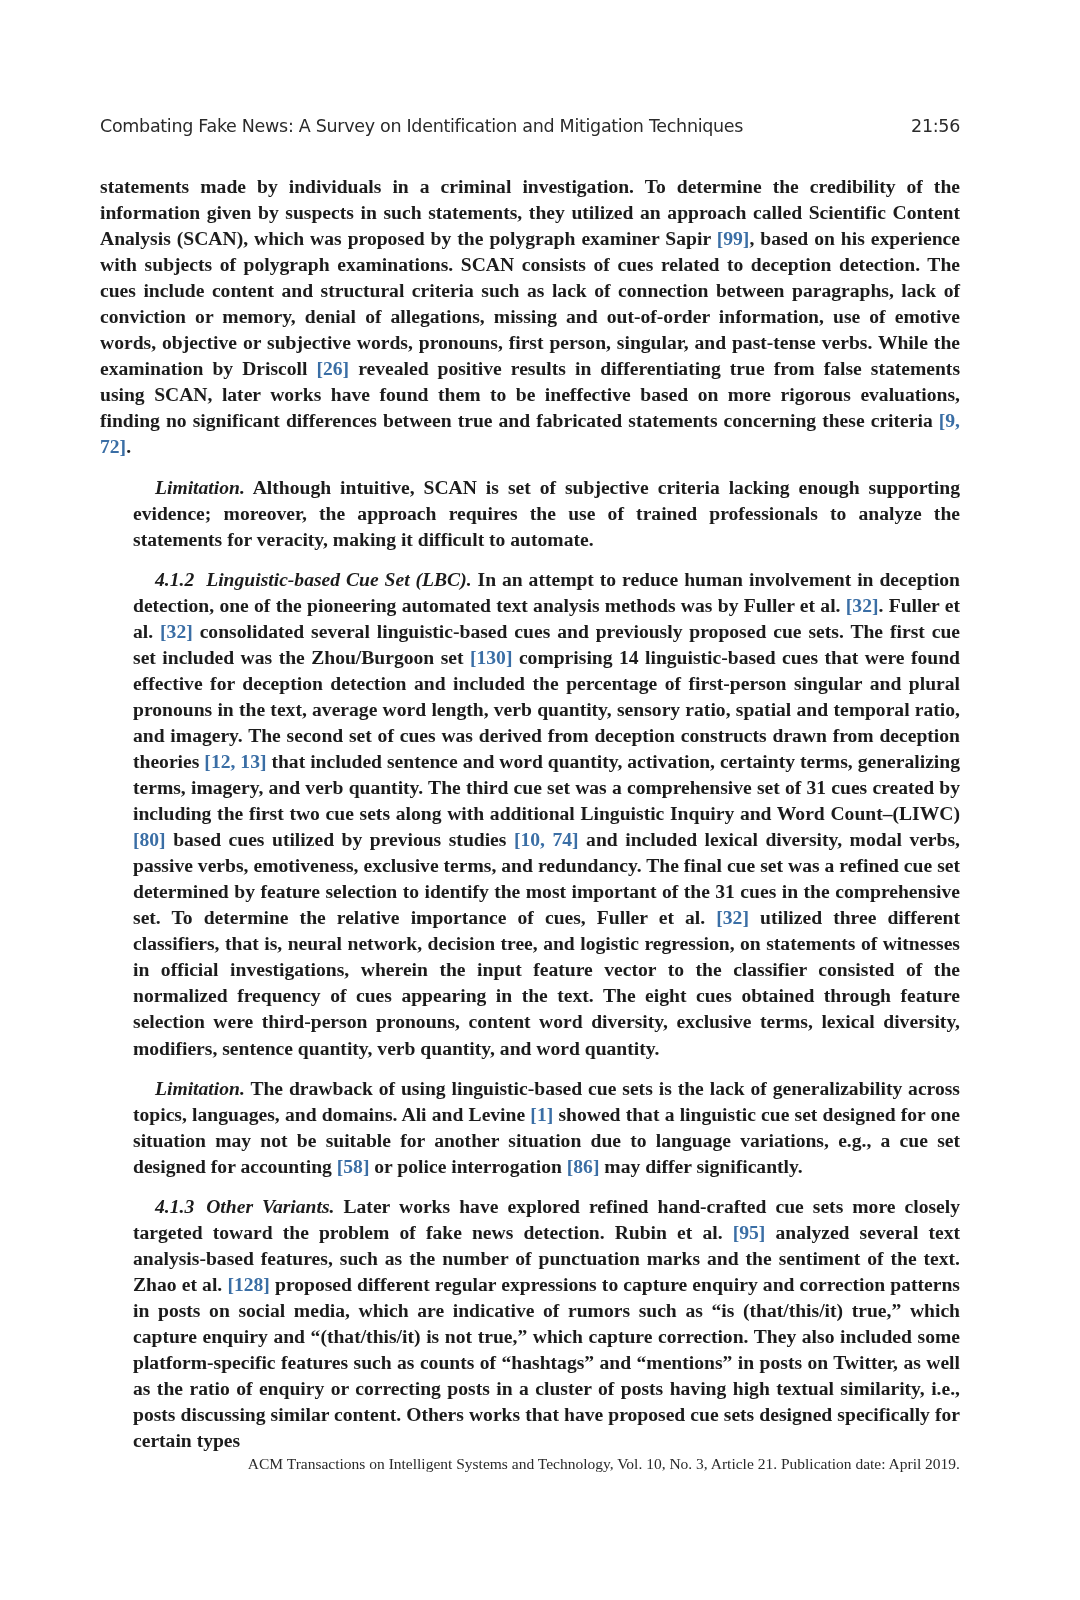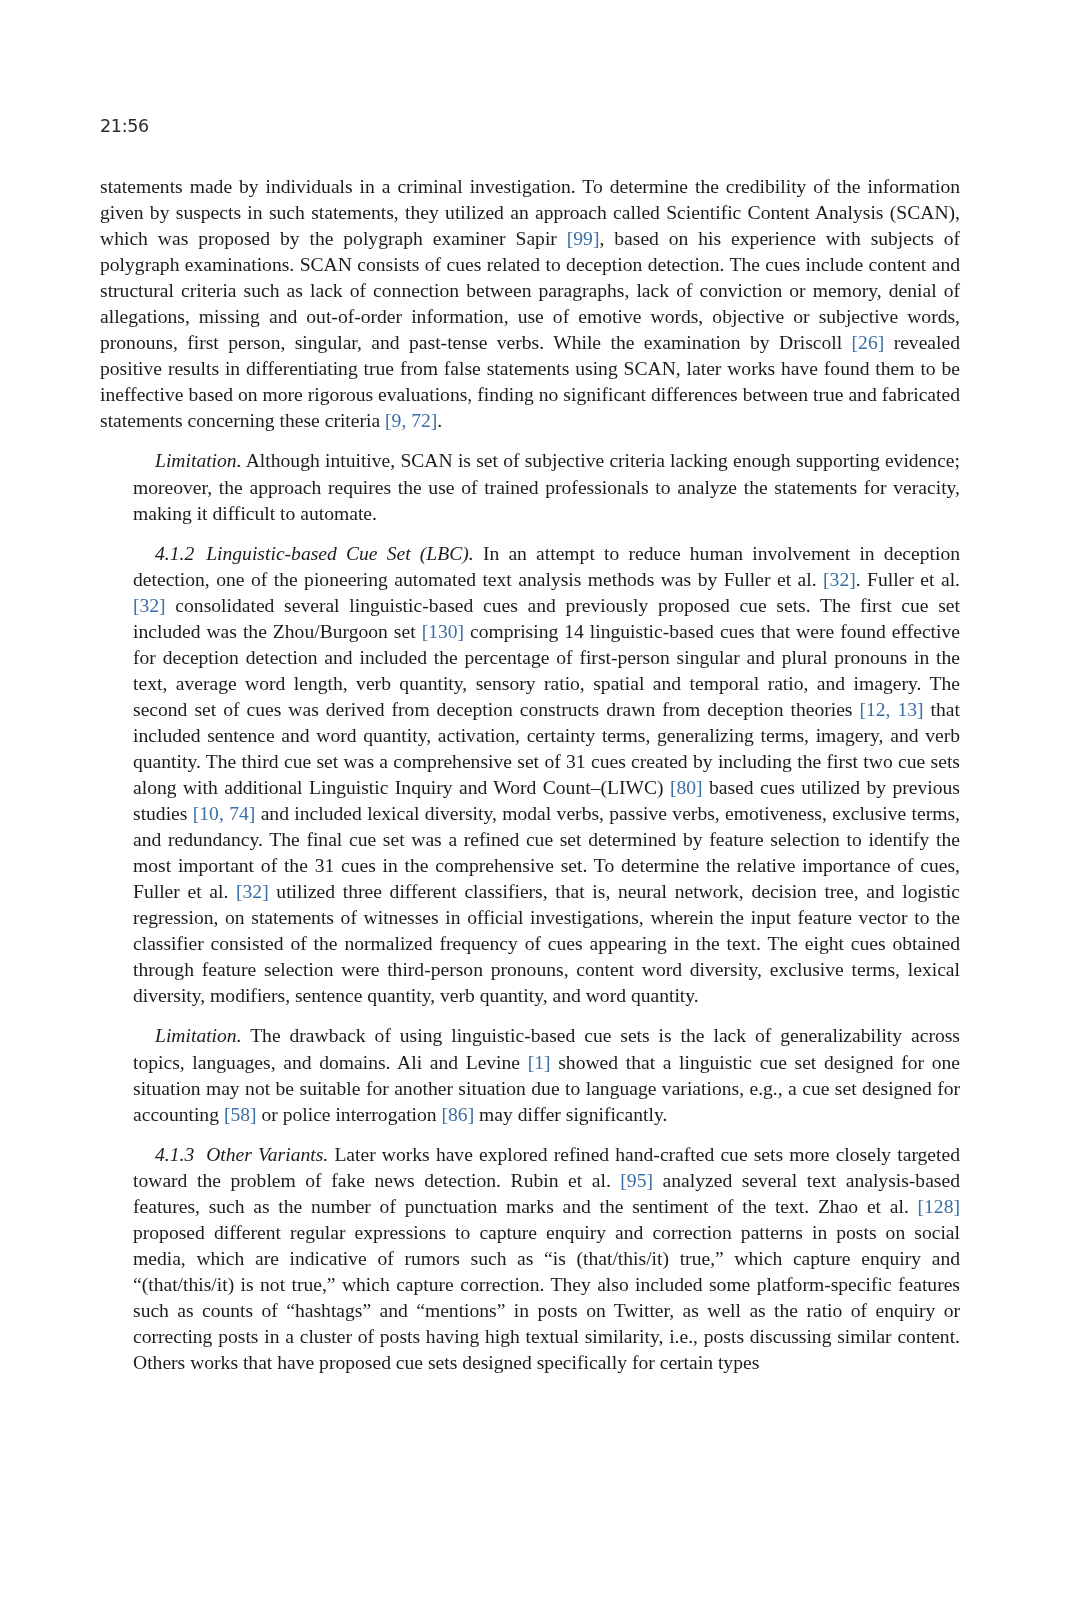--- a/index.html
+++ b/index.html
@@ -7,42 +7,44 @@
   .page { position: absolute; left: 0; top: 0; width: 1080px; height: 1600px; background: #fff; }
   .running-head {
     position: absolute; left: 100px; top: 116px; width: 860px;
     display: flex; justify-content: space-between; align-items: baseline;
     font-family: "DejaVu Sans", sans-serif; font-size: 17.5px; color: #2a2a2a;
     letter-spacing: -0.3px;
   }
   .body-text {
     position: absolute; left: 100px; top: 174px; width: 860px;
     font-family: "Liberation Serif", serif; font-size: 19.6px; line-height: 26.05px;
-    color: #1c1c1c; text-align: justify;
+    color: #1c1c1c; text-align: justify; font-weight: bold;
   }
   .body-text p { margin: 0; }
   .body-text p + p { margin-top: 14px; margin-left: 33px; }
   .body-text p.indent { text-indent: 22px; }
   .cite { color: #3a6ea5; }
   .ital { font-style: italic; }
   .secnum { font-style: italic; margin-right: 12px; }
   .footer {
     position: absolute; left: 100px; top: 1455px; width: 860px;
     text-align: right; font-family: "Liberation Serif", serif; font-size: 15.5px; color: #2a2a2a;
   }
 </style>
 </head>
 <body>
 
 <div class="page">
   <div class="running-head">
+    <span>Combating Fake News: A Survey on Identification and Mitigation Techniques</span>
     <span>21:56</span>
   </div>
 
   <div class="body-text">
     <p><span>statements made by individuals in a criminal investigation. To determine the credibility of the information given by suspects in such statements, they utilized an approach called Scientific Content Analysis (SCAN), which was proposed by the polygraph examiner Sapir </span><span class="cite">[99]</span><span>, based on his experience with subjects of polygraph examinations. SCAN consists of cues related to deception detection. The cues include content and structural criteria such as lack of connection between paragraphs, lack of conviction or memory, denial of allegations, missing and out-of-order information, use of emotive words, objective or subjective words, pronouns, first person, singular, and past-tense verbs. While the examination by Driscoll </span><span class="cite">[26]</span><span> revealed positive results in differentiating true from false statements using SCAN, later works have found them to be ineffective based on more rigorous evaluations, finding no significant differences between true and fabricated statements concerning these criteria </span><span class="cite">[9, 72]</span><span>.</span></p>
     <p class="indent"><span class="ital">Limitation.</span><span> Although intuitive, SCAN is set of subjective criteria lacking enough supporting evidence; moreover, the approach requires the use of trained professionals to analyze the statements for veracity, making it difficult to automate.</span></p>
     <p class="indent"><span class="secnum">4.1.2</span><span class="ital">Linguistic-based Cue Set (LBC).</span><span> In an attempt to reduce human involvement in deception detection, one of the pioneering automated text analysis methods was by Fuller et al. </span><span class="cite">[32]</span><span>. Fuller et al. </span><span class="cite">[32]</span><span> consolidated several linguistic-based cues and previously proposed cue sets. The first cue set included was the Zhou/Burgoon set </span><span class="cite">[130]</span><span> comprising 14 linguistic-based cues that were found effective for deception detection and included the percentage of first-person singular and plural pronouns in the text, average word length, verb quantity, sensory ratio, spatial and temporal ratio, and imagery. The second set of cues was derived from deception constructs drawn from deception theories </span><span class="cite">[12, 13]</span><span> that included sentence and word quantity, activation, certainty terms, generalizing terms, imagery, and verb quantity. The third cue set was a comprehensive set of 31 cues created by including the first two cue sets along with additional Linguistic Inquiry and Word Count–(LIWC) </span><span class="cite">[80]</span><span> based cues utilized by previous studies </span><span class="cite">[10, 74]</span><span> and included lexical diversity, modal verbs, passive verbs, emotiveness, exclusive terms, and redundancy. The final cue set was a refined cue set determined by feature selection to identify the most important of the 31 cues in the comprehensive set. To determine the relative importance of cues, Fuller et al. </span><span class="cite">[32]</span><span> utilized three different classifiers, that is, neural network, decision tree, and logistic regression, on statements of witnesses in official investigations, wherein the input feature vector to the classifier consisted of the normalized frequency of cues appearing in the text. The eight cues obtained through feature selection were third-person pronouns, content word diversity, exclusive terms, lexical diversity, modifiers, sentence quantity, verb quantity, and word quantity.</span></p>
     <p class="indent"><span class="ital">Limitation.</span><span> The drawback of using linguistic-based cue sets is the lack of generalizability across topics, languages, and domains. Ali and Levine </span><span class="cite">[1]</span><span> showed that a linguistic cue set designed for one situation may not be suitable for another situation due to language variations, e.g., a cue set designed for accounting </span><span class="cite">[58]</span><span> or police interrogation </span><span class="cite">[86]</span><span> may differ significantly.</span></p>
     <p class="indent"><span class="secnum">4.1.3</span><span class="ital">Other Variants.</span><span> Later works have explored refined hand-crafted cue sets more closely targeted toward the problem of fake news detection. Rubin et al. </span><span class="cite">[95]</span><span> analyzed several text analysis-based features, such as the number of punctuation marks and the sentiment of the text. Zhao et al. </span><span class="cite">[128]</span><span> proposed different regular expressions to capture enquiry and correction patterns in posts on social media, which are indicative of rumors such as “is (that/this/it) true,” which capture enquiry and “(that/this/it) is not true,” which capture correction. They also included some platform-specific features such as counts of “hashtags” and “mentions” in posts on Twitter, as well as the ratio of enquiry or correcting posts in a cluster of posts having high textual similarity, i.e., posts discussing similar content. Others works that have proposed cue sets designed specifically for certain types</span></p>
   </div>
 
+  <div class="footer">ACM Transactions on Intelligent Systems and Technology, Vol. 10, No. 3, Article 21. Publication date: April 2019.</div>
 </div>
 
 </body></html>

